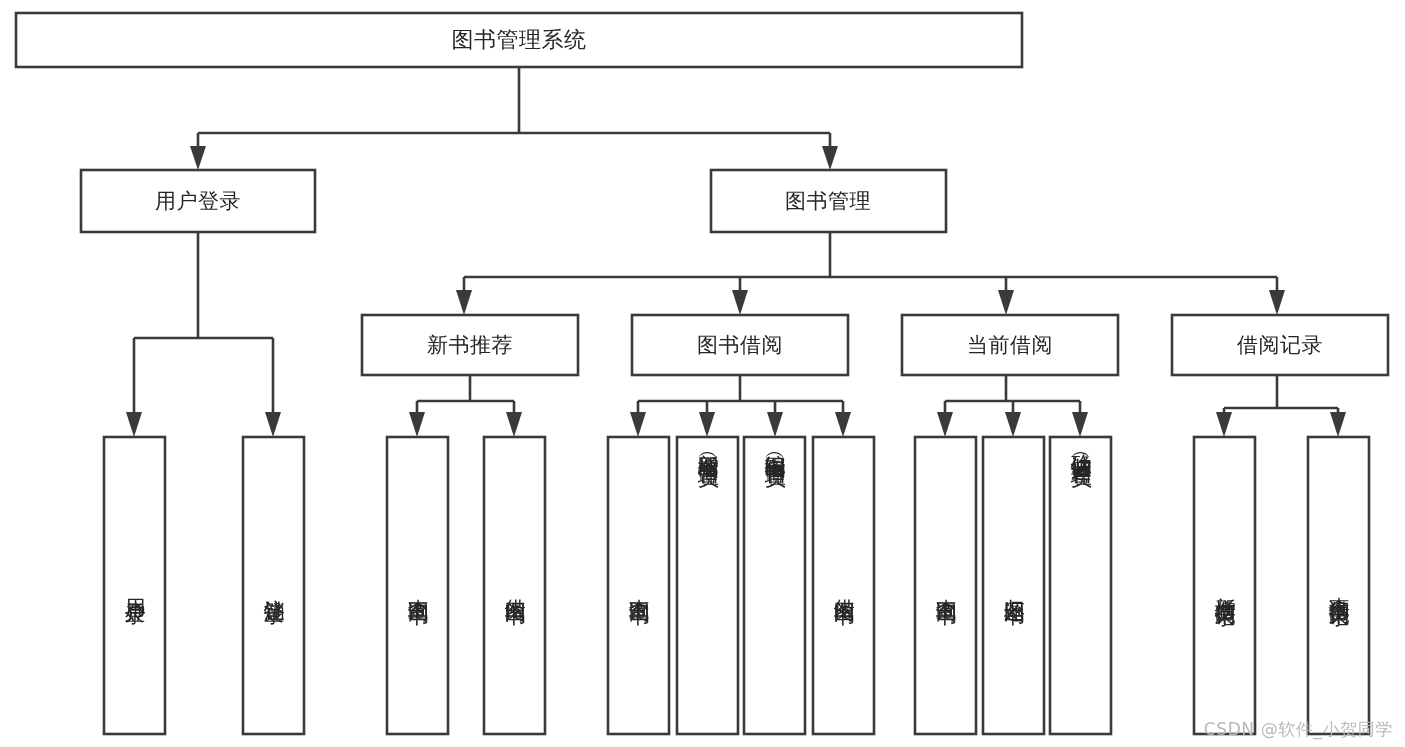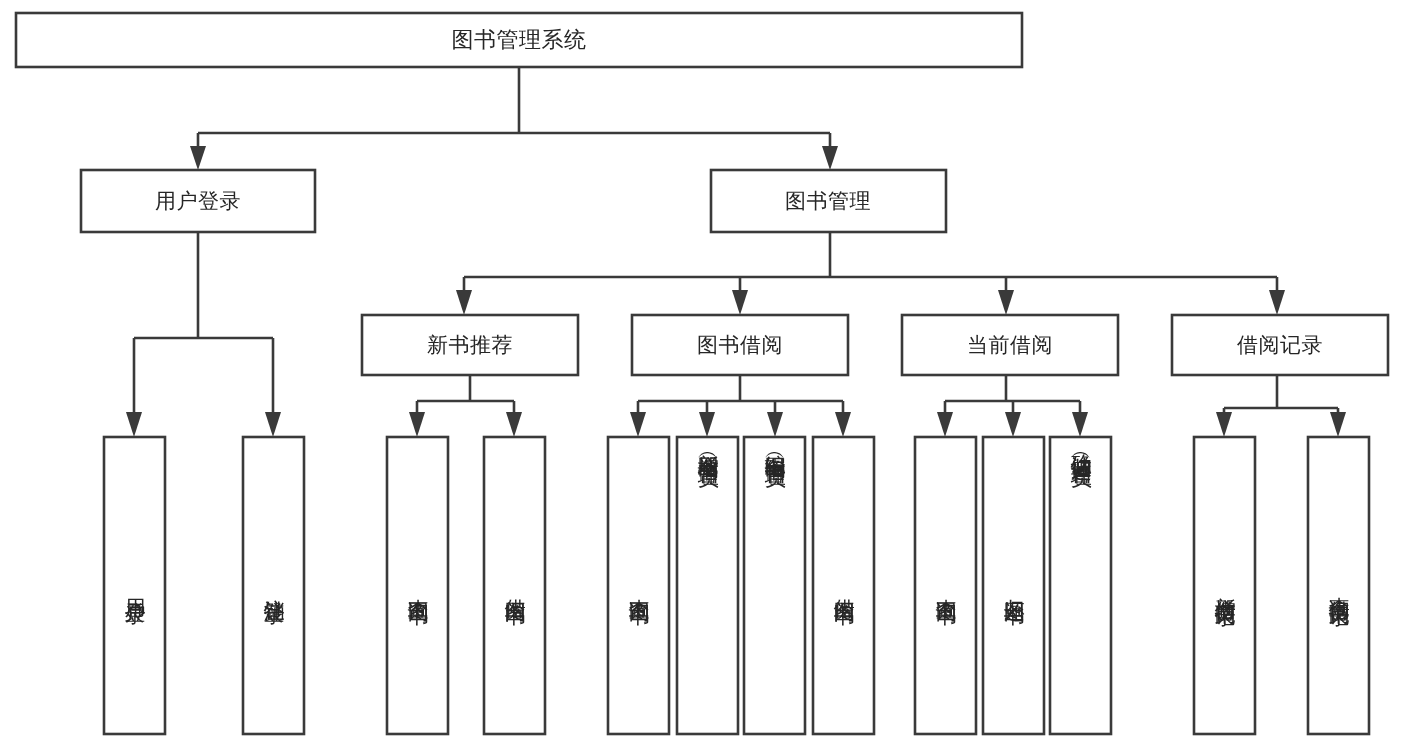--- a/index.html
+++ b/index.html
@@ -248,14 +248,15 @@
   <div class="vlabel-wrap" style="left:1050px; top:437px; width:61px; height:297px; align-items:flex-start;">
     <span class="vlabel">确认归还（管理员）</span>
   </div>
   <div class="vlabel-wrap" style="left:1194px; top:437px; width:61px; height:297px;">
     <span class="vlabel">新增借阅记录</span>
   </div>
   <div class="vlabel-wrap" style="left:1308px; top:437px; width:61px; height:297px;">
     <span class="vlabel">查询借阅记录</span>
   </div>
 
+  <div class="watermark">CSDN @软件_小贺同学</div>
 
 </div>
 
 </body></html>

